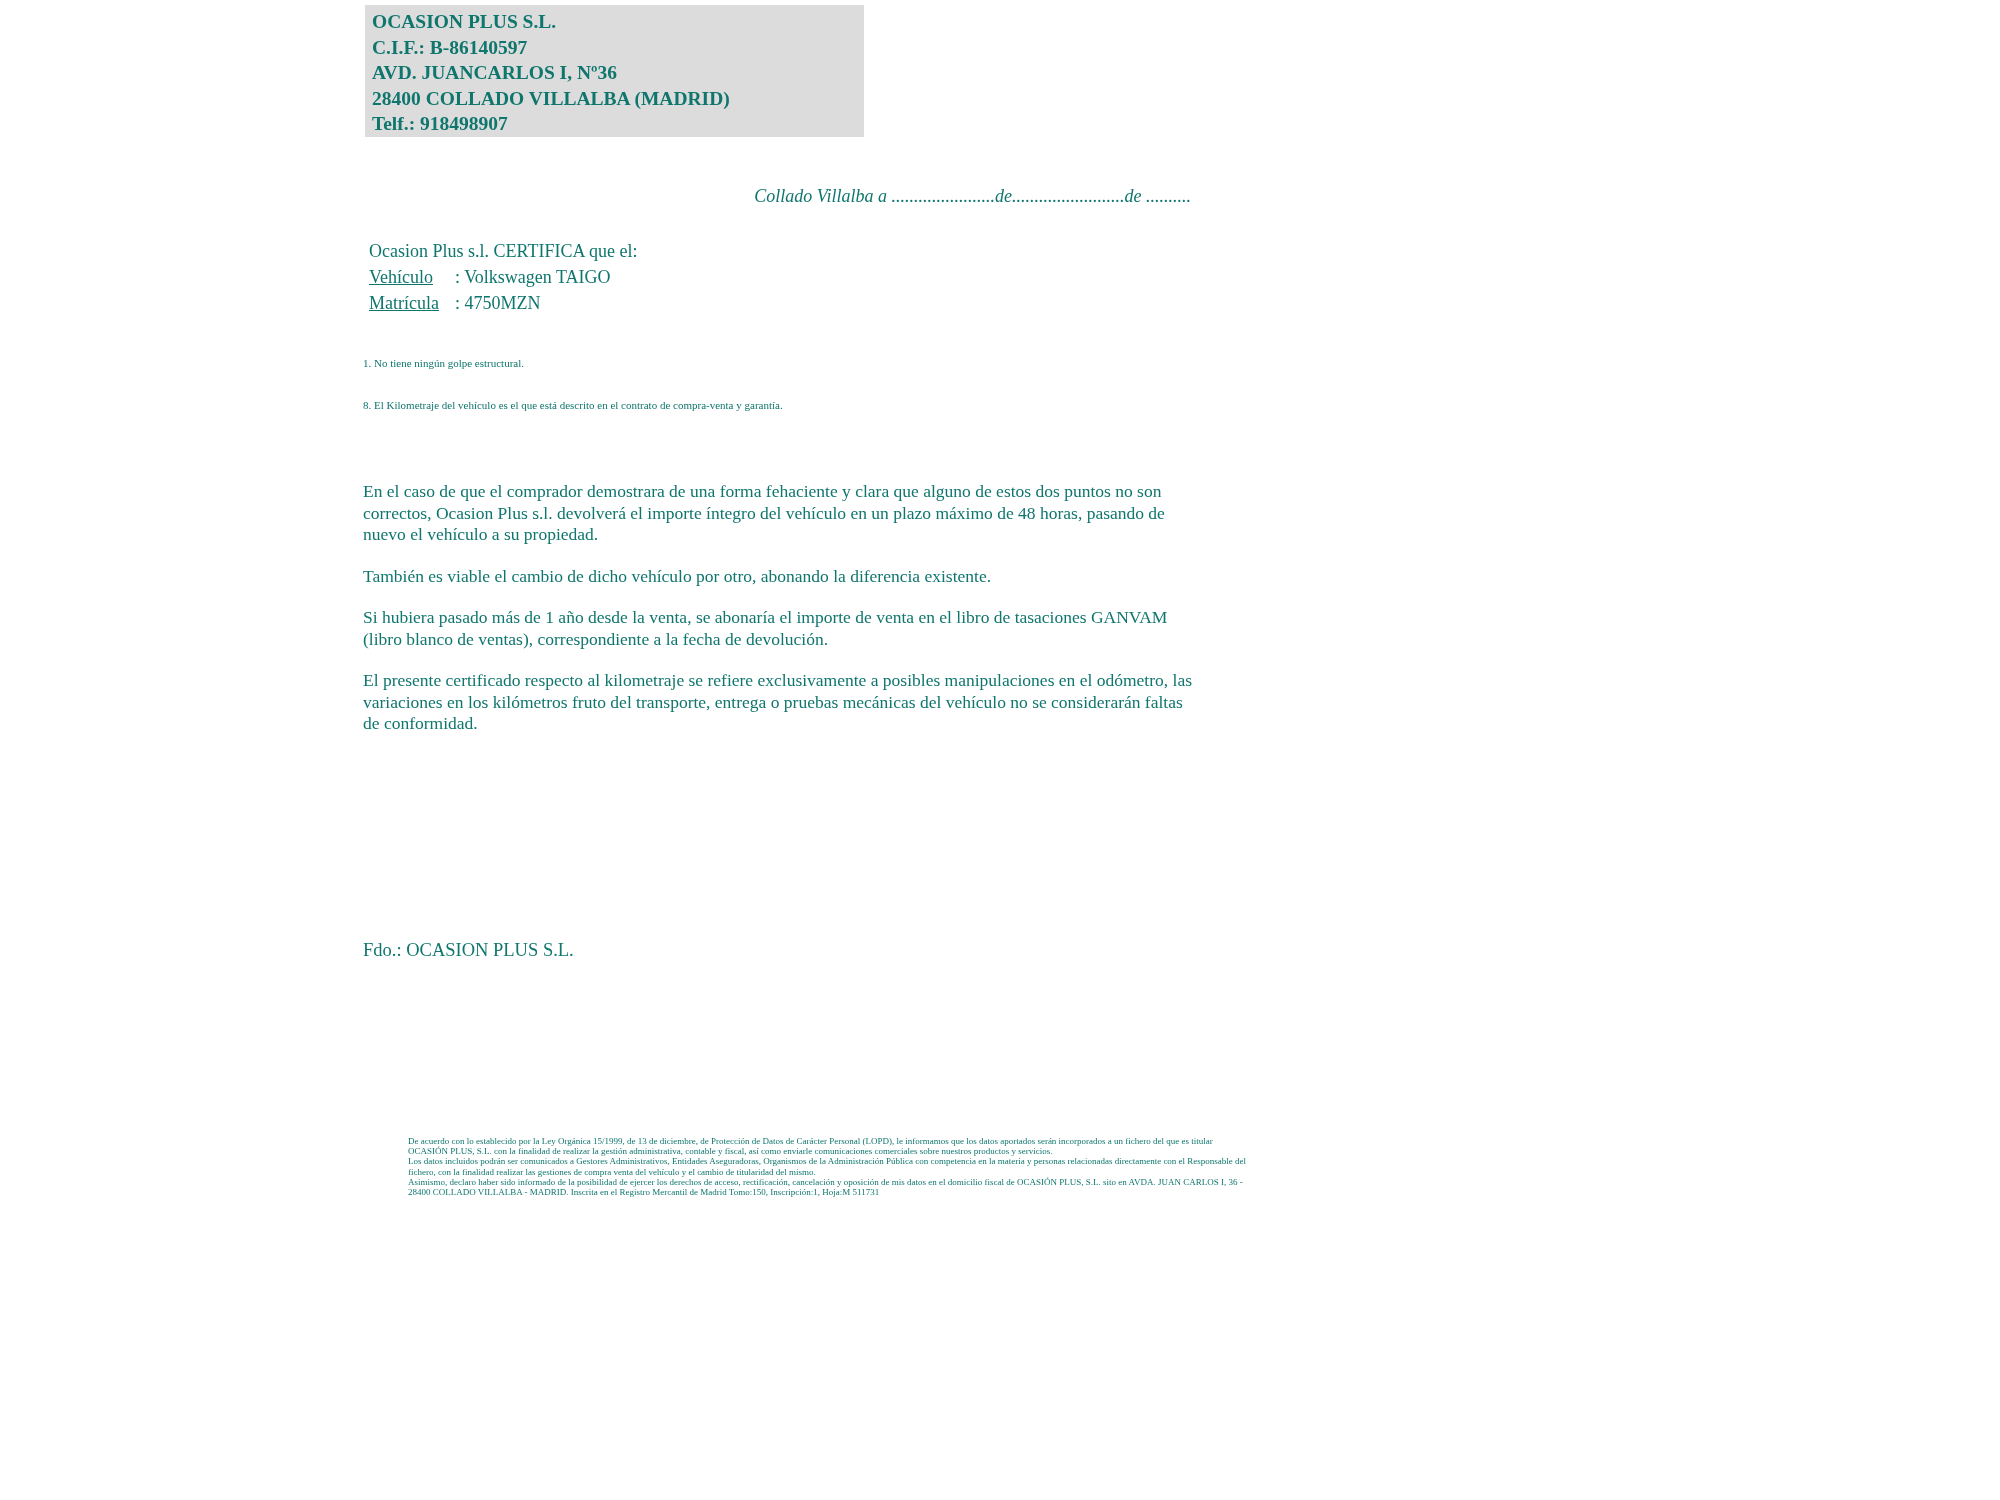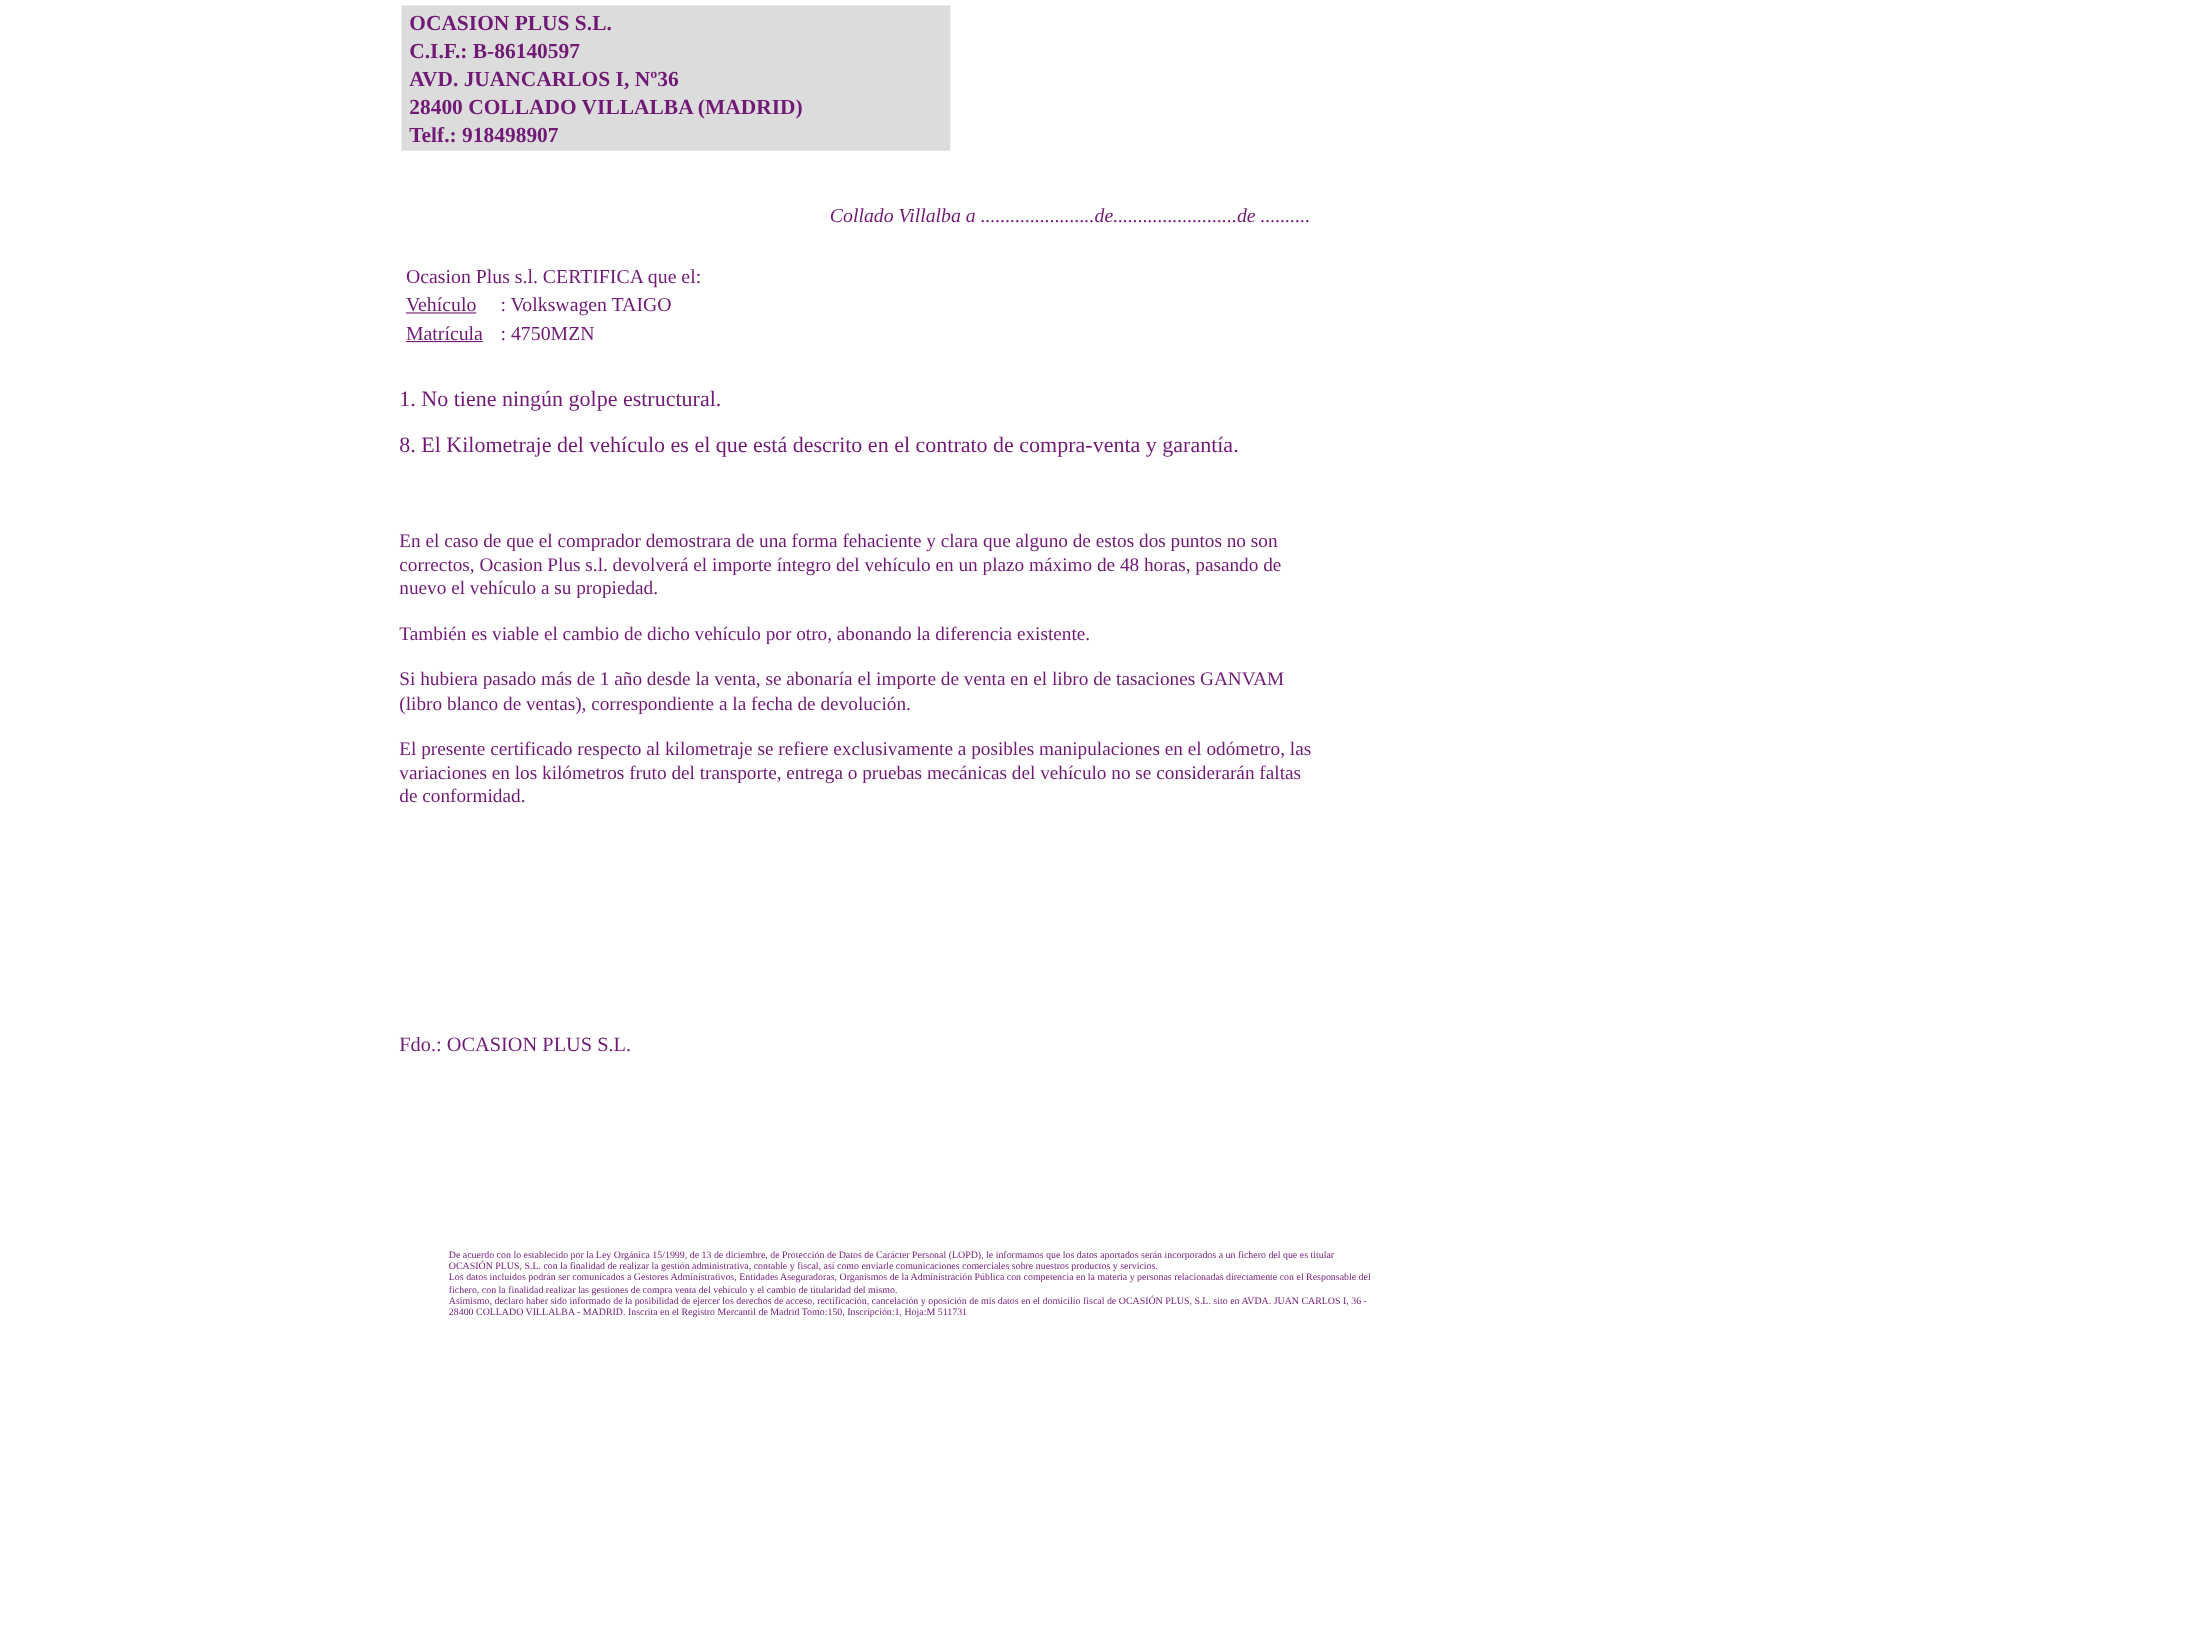--- a/index.html
+++ b/index.html
@@ -2,21 +2,21 @@
 <html><head>
 <meta charset="utf-8">
 <style>
   * { margin: 0; padding: 0; box-sizing: border-box; }
   html, body { background: #ffffff; }
   .page {
     position: relative;
     width: 2000px;
     height: 1500px;
     background: #ffffff;
-    color: #701a75;
+    color: #0f766e;
     font-family: "Liberation Serif", serif;
     overflow: hidden;
   }
   .header-box {
     position: absolute;
     left: 365px;
     top: 5px;
     width: 499px;
     height: 132px;
     background: #dcdcdc;
@@ -45,21 +45,21 @@
   .certify .lbl {
     display: inline-block;
     width: 86px;
   }
   .certify .u { text-decoration: underline; }
   .points {
     position: absolute;
     left: 363px;
     top: 353px;
     width: 840px;
-    font-size: 20px;
+    font-size: 11px;
     line-height: 21.5px;
   }
   .points p { margin-bottom: 20.5px; }
   .body-text {
     position: absolute;
     left: 363px;
     top: 481px;
     width: 830px;
     font-size: 17.5px;
     line-height: 21.5px;

